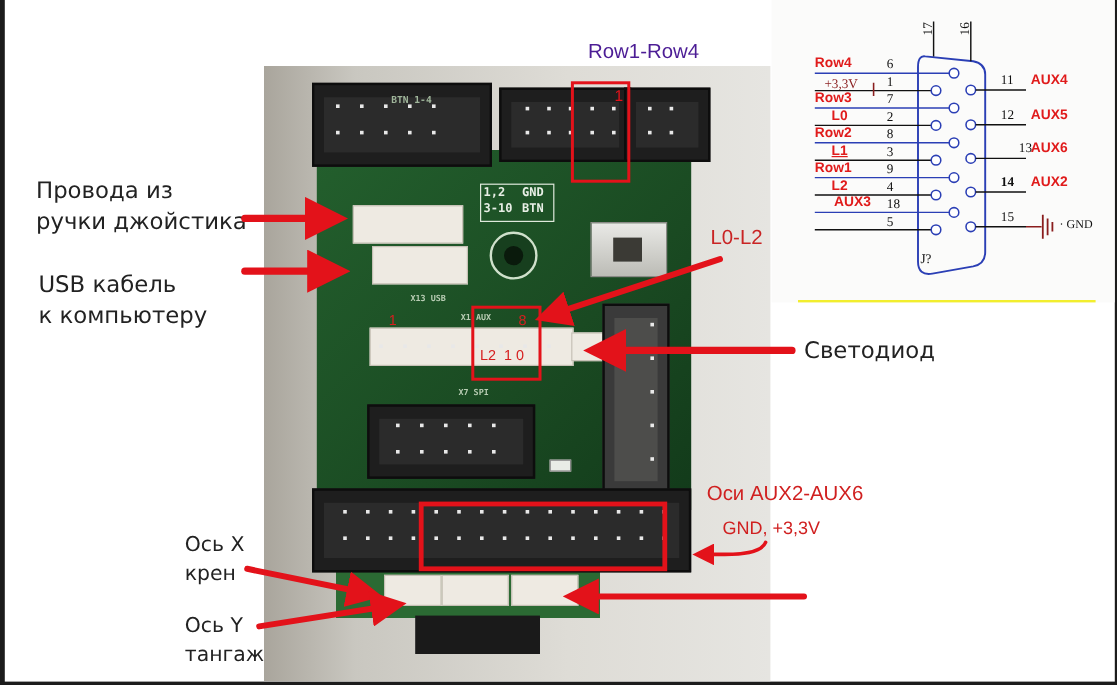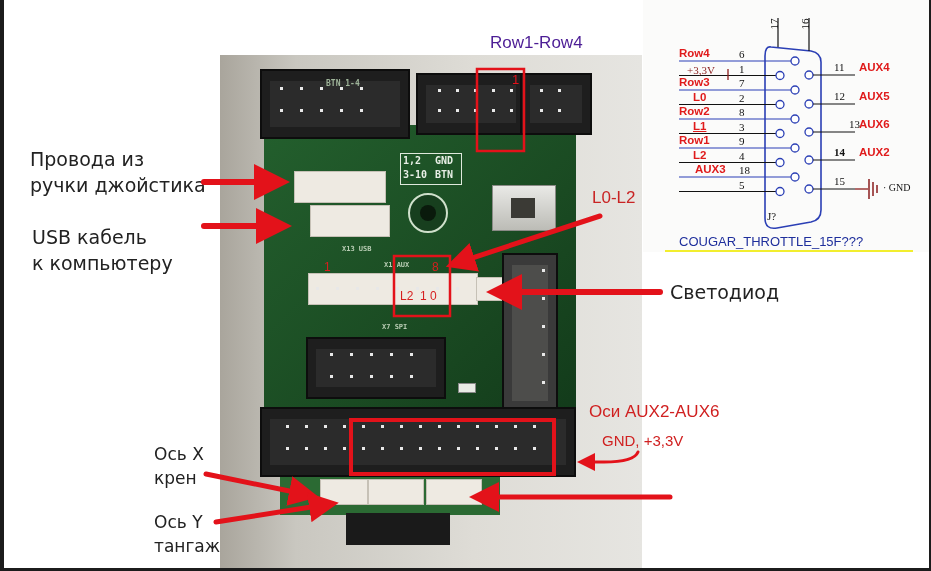--- a/index.html
+++ b/index.html
@@ -266,21 +266,20 @@
         <div class="sch-t" style="left: 191px; top: 90px;">12</div>
         <div class="sch-r" style="left: 216px; top: 90px;">AUX5</div>
         <div class="sch-t" style="left: 206px; top: 118px;">13</div>
         <div class="sch-r" style="left: 216px; top: 118px;">AUX6</div>
         <div class="sch-t" style="left: 191px; top: 146px; font-weight: bold;">14</div>
         <div class="sch-r" style="left: 216px; top: 146px;">AUX2</div>
         <div class="sch-t" style="left: 191px; top: 175px;">15</div>
         <div class="sch-t" style="left: 240px; top: 182px; font-size: 10px;">· GND</div>
       </div>
     <div class="sch-t" style="left:124px;top:210px;">J?</div>
-    <div class="abs" style="left:36px;top:234px;font-family:'Liberation Sans',sans-serif;font-size:13px;color:#1f2f9c;">COUGAR_THROTTLE_15F???</div>
     <div class="abs" style="left:22px;top:250px;width:248px;height:2px;background:#f2ee2e;"></div>
   </div>
 
   <svg id="overlay">
     <defs>
       <marker id="ah" markerWidth="6" markerHeight="6" refX="3" refY="3" orient="auto">
         <path d="M0,0 L6,3 L0,6 z" fill="#e3121a"></path>
       </marker>
     </defs>
 

